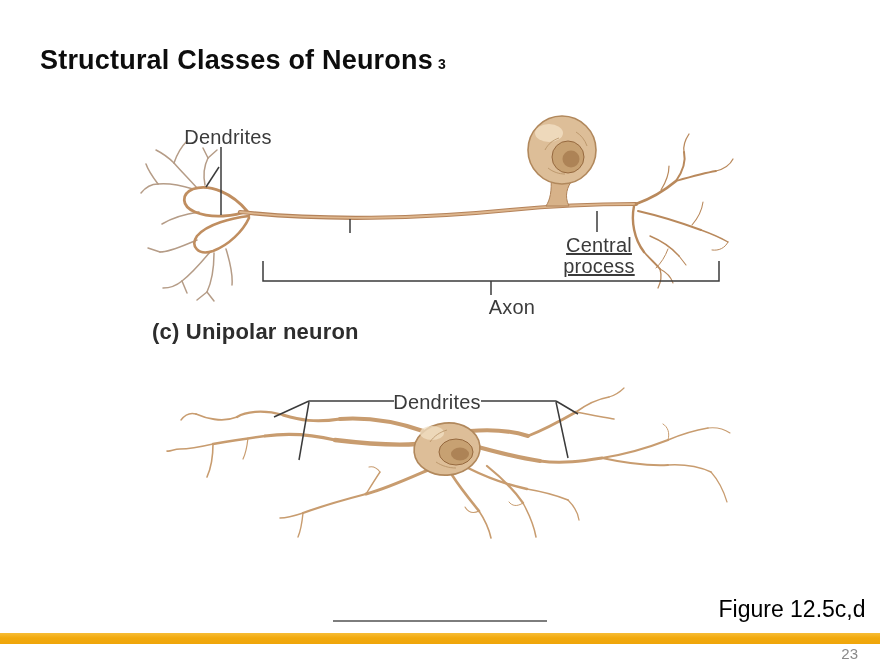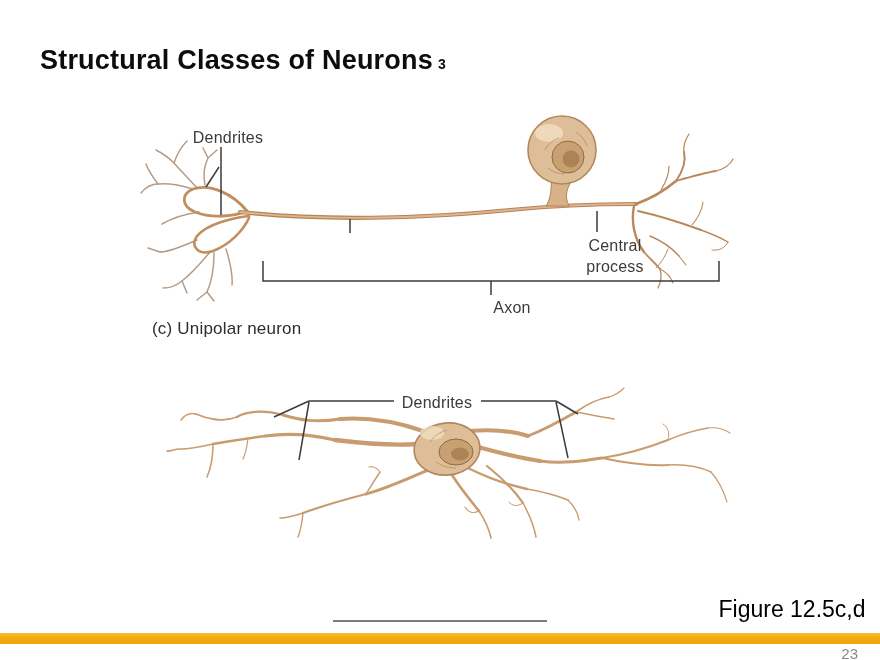--- a/index.html
+++ b/index.html
@@ -5,29 +5,29 @@
   html,body{margin:0;padding:0;background:#ffffff;}
   .slide{
     position:relative;width:880px;height:660px;background:#ffffff;overflow:hidden;
     font-family:"Liberation Sans",sans-serif;
   }
   .title-row{position:absolute;left:40px;top:45px;white-space:nowrap;text-align:center;}
   .title{font-size:27px;font-weight:700;color:#0d0d0d;letter-spacing:.2px;}
   .title-index{font-size:14px;font-weight:700;color:#0d0d0d;margin-left:5px;}
   .art{position:absolute;left:0;top:0;width:880px;height:660px;}
   .lbl{
-    position:absolute;font-size:16px;line-height:21px;color:#3b3b3b;
+    position:absolute;font-size:20px;line-height:21px;color:#3b3b3b;
     text-align:center;letter-spacing:.2px;
   }
   .lbl-dendrites-c{left:178px;top:127px;width:100px;}
   .lbl-peripheral{left:308px;top:235px;width:84px;}
-  .lbl-central{left:573px;top:235px;width:84px;}
+  .lbl-central{left:557px;top:235px;width:84px;text-decoration:underline;}
   .lbl-axon{left:482px;top:297px;width:60px;}
   .lbl-dendrites-d{left:392px;top:392px;width:90px;}
-  .caption{position:absolute;font-size:17px;font-weight:400;color:#2d2d2d;letter-spacing:.2px;}
+  .caption{position:absolute;font-size:22px;font-weight:700;color:#2d2d2d;letter-spacing:.2px;}
   .caption-c{left:152px;top:319px;}
   .caption-d{left:152px;top:548px;}
   .blank-line{position:absolute;left:333px;top:620px;width:214px;height:0;border-top:2px solid #7d7d7d;}
   .figure-ref{position:absolute;left:706px;top:596px;width:172px;text-align:center;font-size:23px;color:#000;}
   .accent-bar{position:absolute;left:0;top:633px;width:880px;height:11px;
     background:linear-gradient(to bottom,#f7bd36 0%,#f2aa0e 45%,#efa50a 100%);}
   .page-number{position:absolute;left:818px;top:645px;width:40px;text-align:right;font-size:15px;color:#8a8a8a;}
 </style>
 </head>
 <body>

